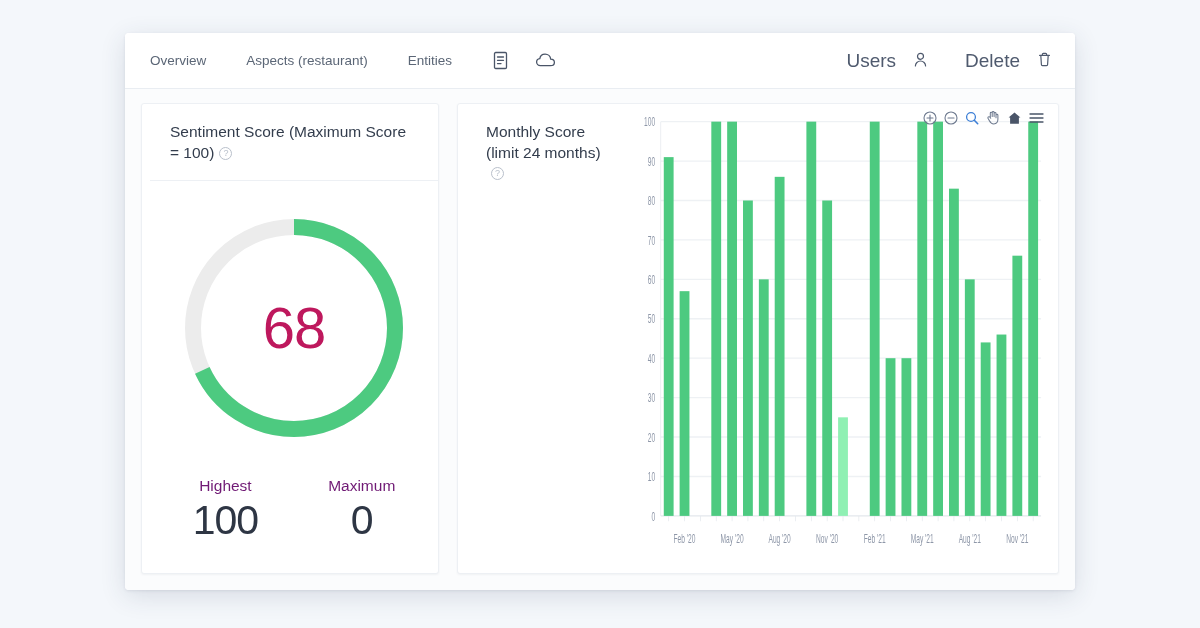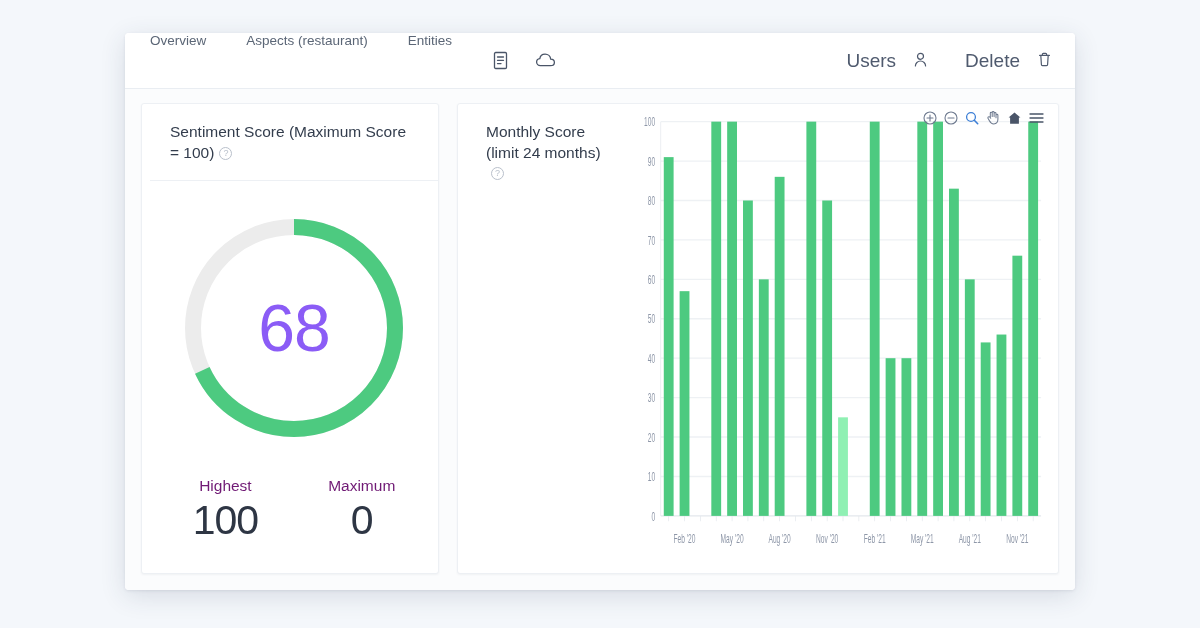--- a/index.html
+++ b/index.html
@@ -22,21 +22,21 @@
 
   
   .topbar {
     position: relative;
     height: 56px;
     background: #ffffff;
     border-bottom: 1px solid #e9edf2;
     display: flex; align-items: stretch;
     padding: 0 24px 0 0;
   }
-  .tabs { display: flex; align-items: flex-start; }
+  .tabs { display: flex; align-items: center; }
   .tab {
     display: flex; align-items: center;
     padding: 0 20px;
     font-size: 13.5px;
     color: #5b6676;
     white-space: nowrap;
     cursor: pointer;
     position: relative;
   }
   .tab:first-child { padding-left: 25px; }
@@ -95,21 +95,21 @@
     flex: 1 1 auto;
     display: flex; flex-direction: column;
     align-items: center; justify-content: flex-start;
     padding-top: 30px;
   }
   .gauge { position: relative; width: 234px; height: 234px; }
   .gauge svg { display: block; }
   .gauge-value {
     position: absolute; inset: 0;
     display: flex; align-items: center; justify-content: center;
-    font-size: 66px; color: #8b5cf6; letter-spacing: -1px;
+    font-size: 58px; color: #be185d; letter-spacing: -1px;
   }
   .stats {
     display: flex; width: 100%;
     justify-content: center; gap: 70px;
     margin-top: 32px;
   }
   .stat { text-align: center; }
   .stat-label { font-size: 15.5px; color: #701a75; }
   .stat-value { font-size: 41px; color: #2e3644; margin-top: 2px; letter-spacing: -1px; }
 

